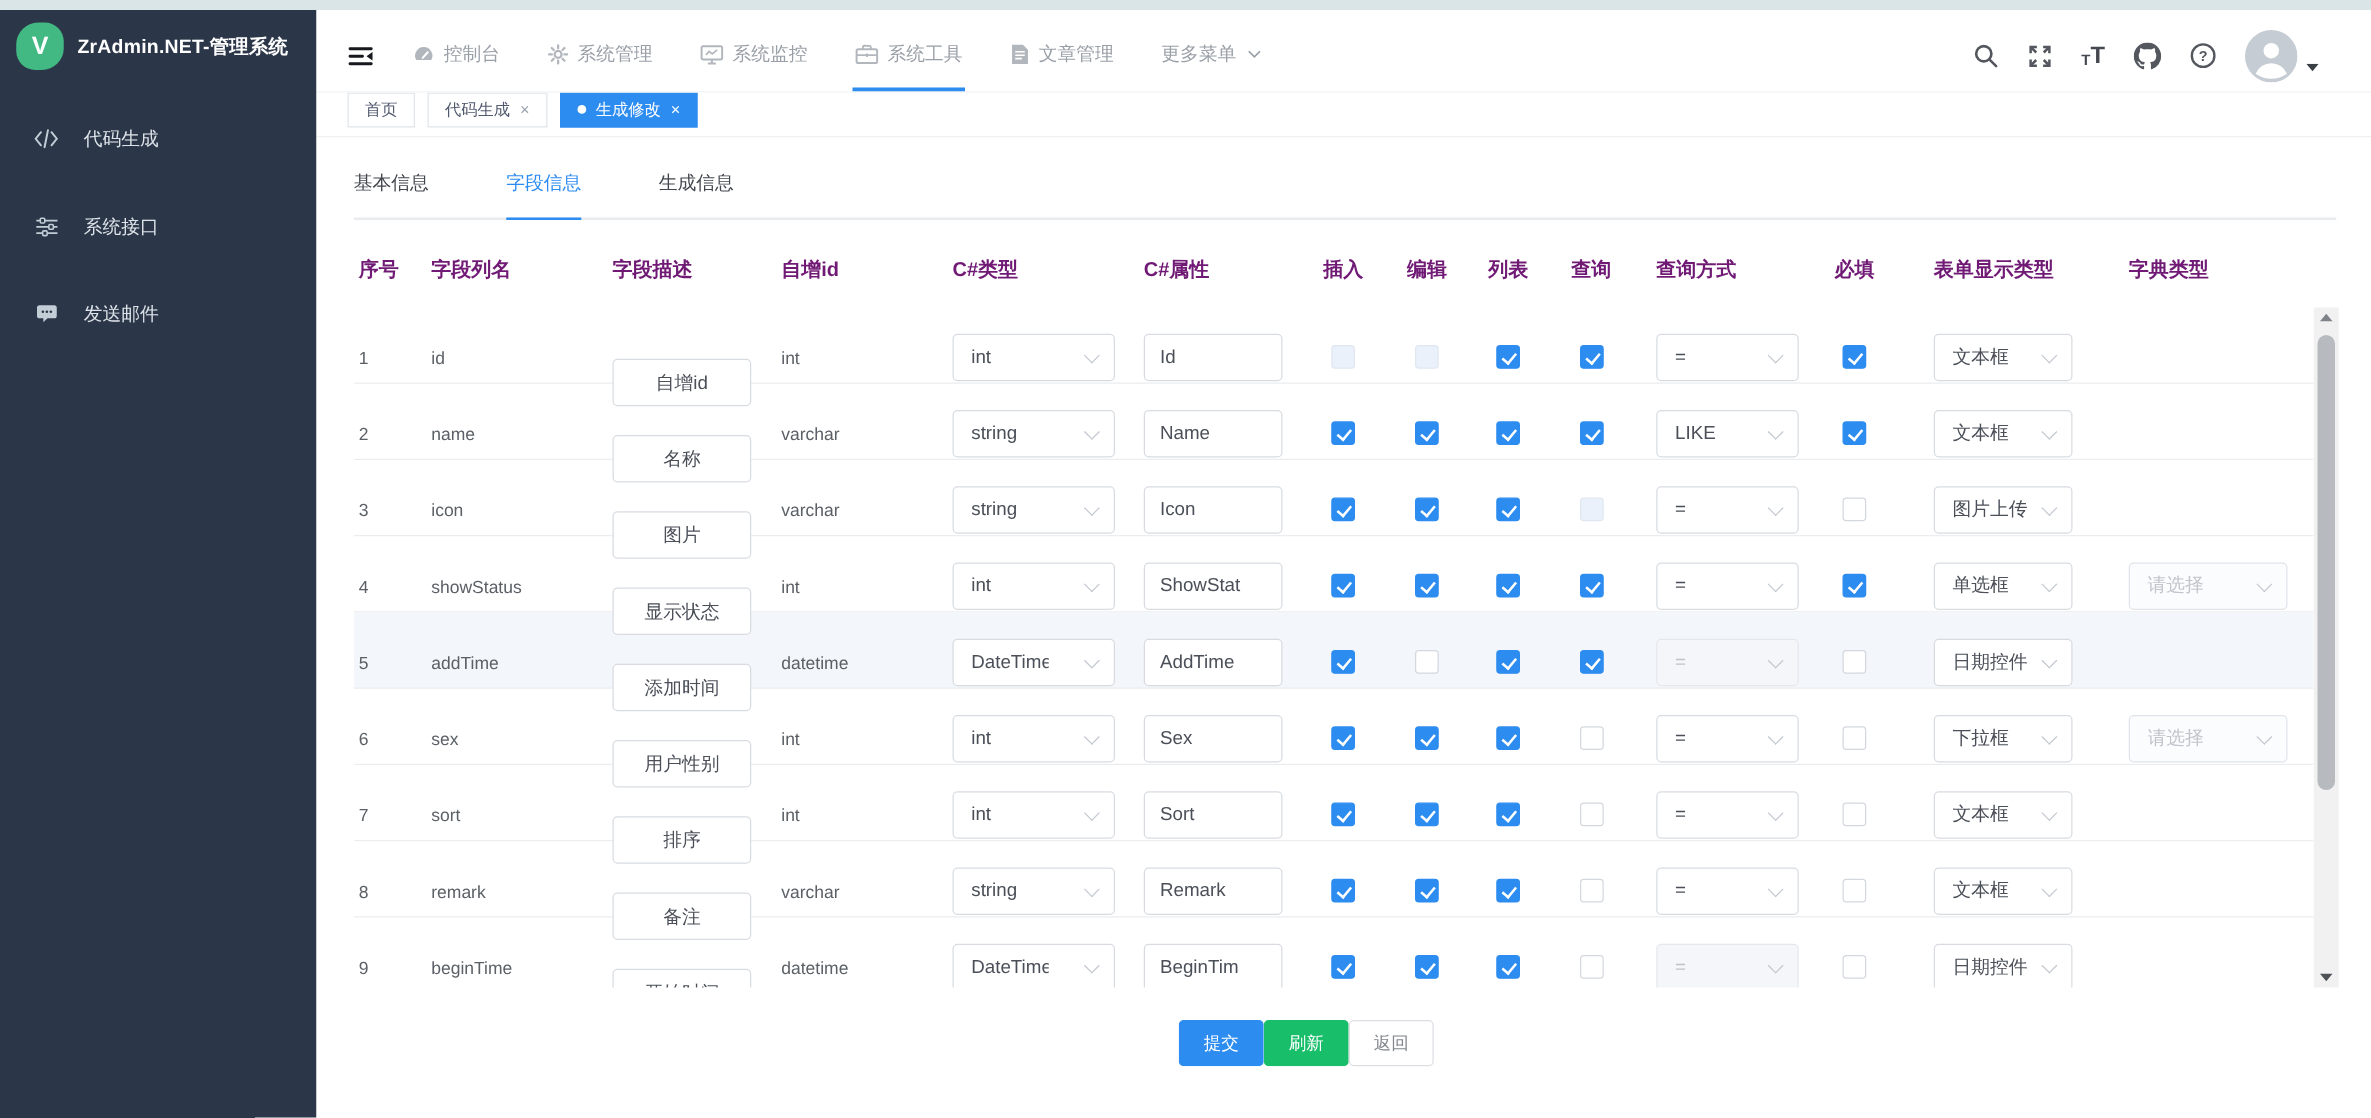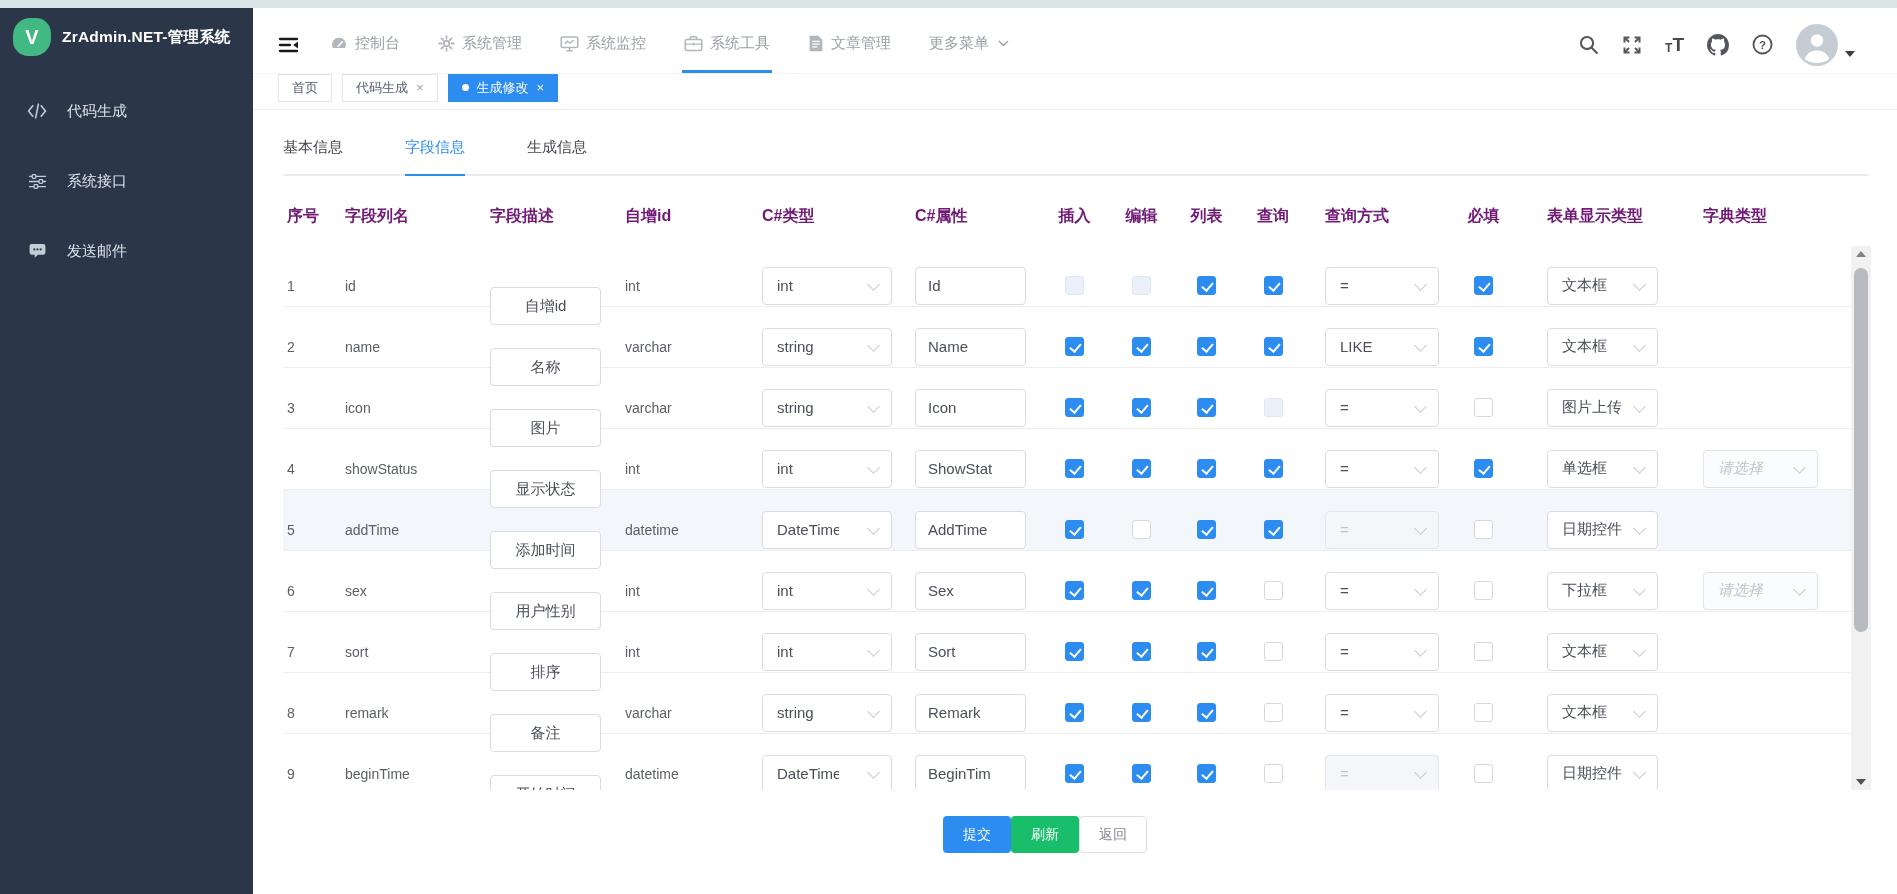--- a/index.html
+++ b/index.html
@@ -69,21 +69,21 @@
   .inp.center{justify-content:center;margin-top:41px;}
   .inp.pl12{padding-left:12px;}
   .sel{height:38px;box-sizing:border-box;border:1px solid #d8dce1;border-radius:4px;background:#fff;position:relative;
     display:flex;align-items:center;padding-left:14px;padding-right:28px;font-size:15px;color:#4a4f58;cursor:pointer;}
   .sel .txt{white-space:nowrap;overflow:hidden;}
   .sel.clip .txt{max-width:62px;}
   .chev{position:absolute;right:13px;top:50%;width:8px;height:8px;margin-top:-6px;
     border-right:1.5px solid #c3c8d0;border-bottom:1.5px solid #c3c8d0;transform:rotate(45deg);}
   .sel.disabled{background:#f4f6f9;border-color:#e4e8ee;color:#c0c4cb;cursor:not-allowed;}
   .sel.ghost{background:#fbfcfd;border-color:#e0e4ea;color:#c0c4cb;}
-  .w111{width:111px;}.w130{width:130px;}.w114{width:114px;}.w127{width:115px;font-style:italic;}
+  .w111{width:111px;}.w130{width:130px;}.w114{width:114px;}.w127{width:127px;}
   
   .cb{width:19px;height:19px;box-sizing:border-box;border:1px solid #d4d8de;border-radius:3px;background:#fff;
     position:relative;display:inline-block;cursor:pointer;}
   .cb.checked{background:#2d8cf0;border-color:#2d8cf0;}
   .cb.checked::after{content:"";position:absolute;left:6px;top:2.5px;width:4.5px;height:9px;
     border:solid #fff;border-width:0 2px 2px 0;transform:rotate(40deg);}
   .cb.disabled{background:#ebf1fa;border-color:#e0e7f2;cursor:not-allowed;}
   
   .footer{position:absolute;left:0;right:60px;top:706px;display:flex;justify-content:center;}
   .btn{height:37px;padding:0 19px;border-radius:4px;font-size:14px;display:flex;align-items:center;

